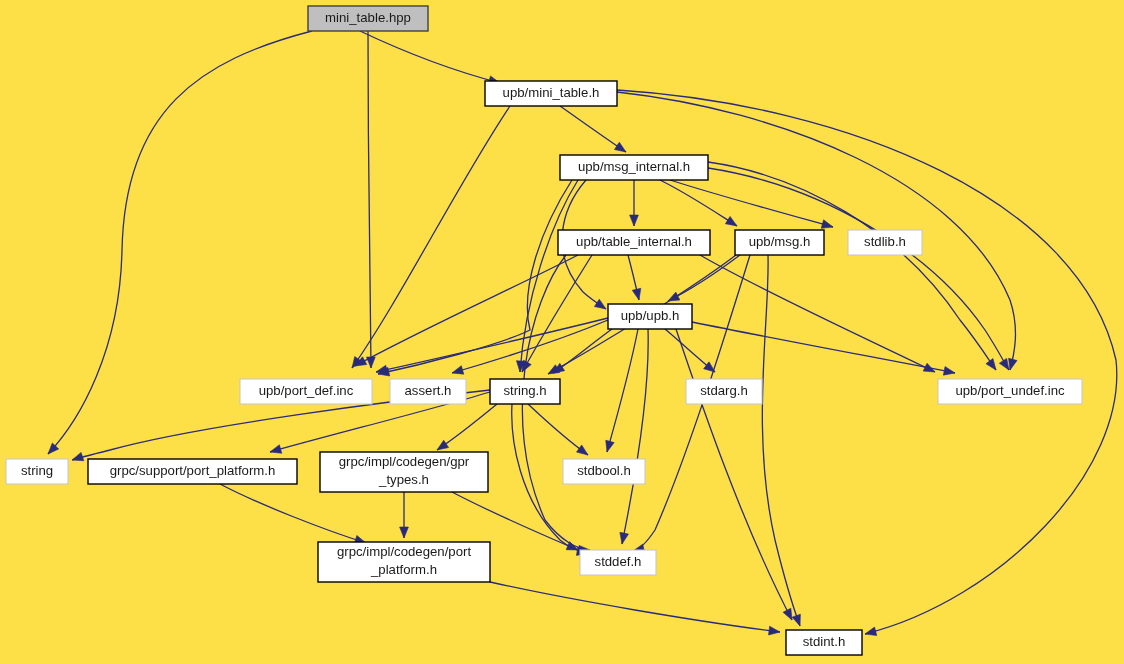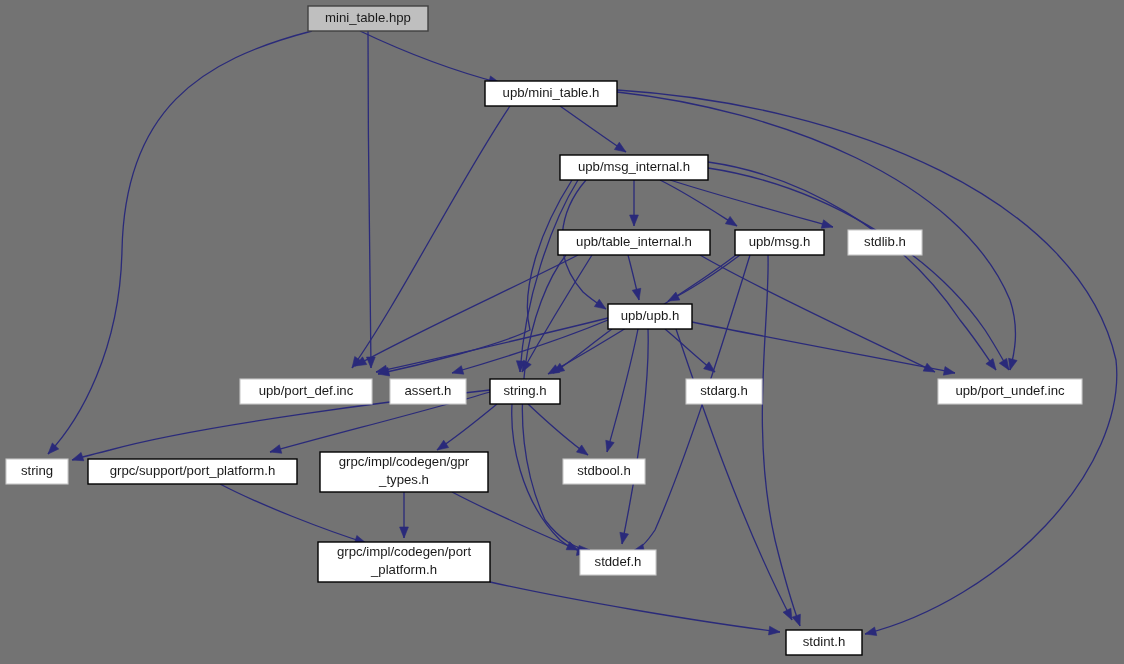--- a/index.html
+++ b/index.html
@@ -4,21 +4,21 @@
 <style>
   html, body {
     margin: 0;
     padding: 0;
     background: #ffffff;
   }
   #graph-root {
     position: relative;
     width: 1124px;
     height: 664px;
-    background: #737373;
+    background: #fde047;
     font-family: "Liberation Sans", sans-serif;
     overflow: hidden;
   }
   svg#graph-svg {
     position: absolute;
     left: 0;
     top: 0;
     width: 1124px;
     height: 664px;
   }

